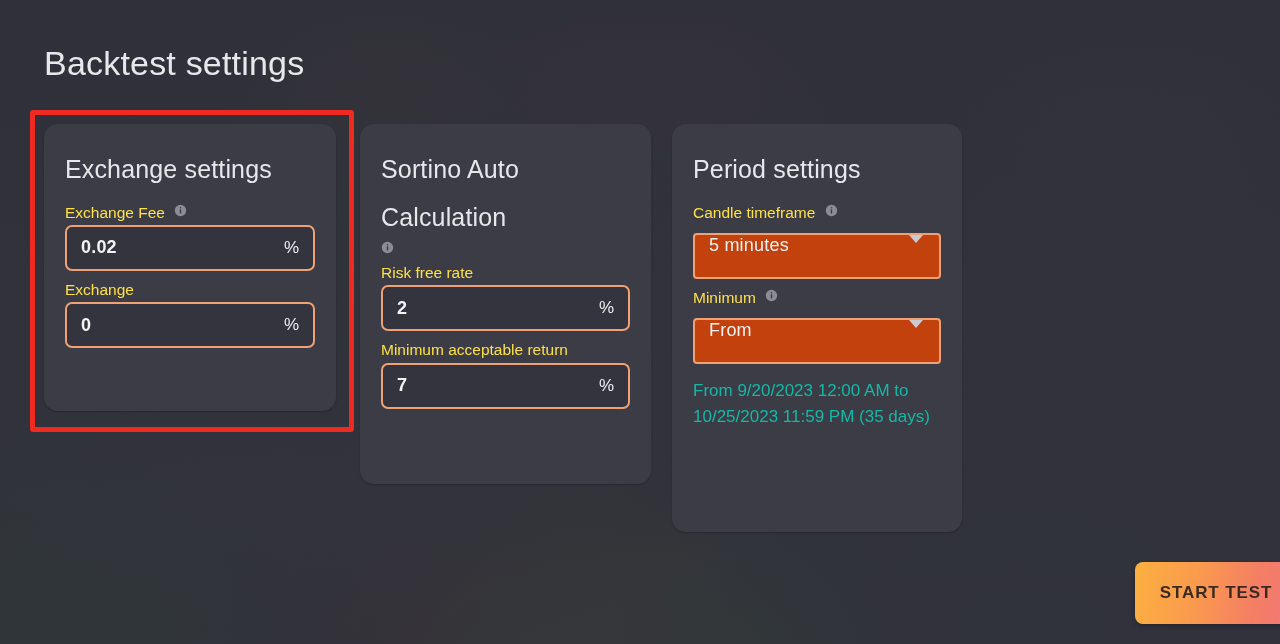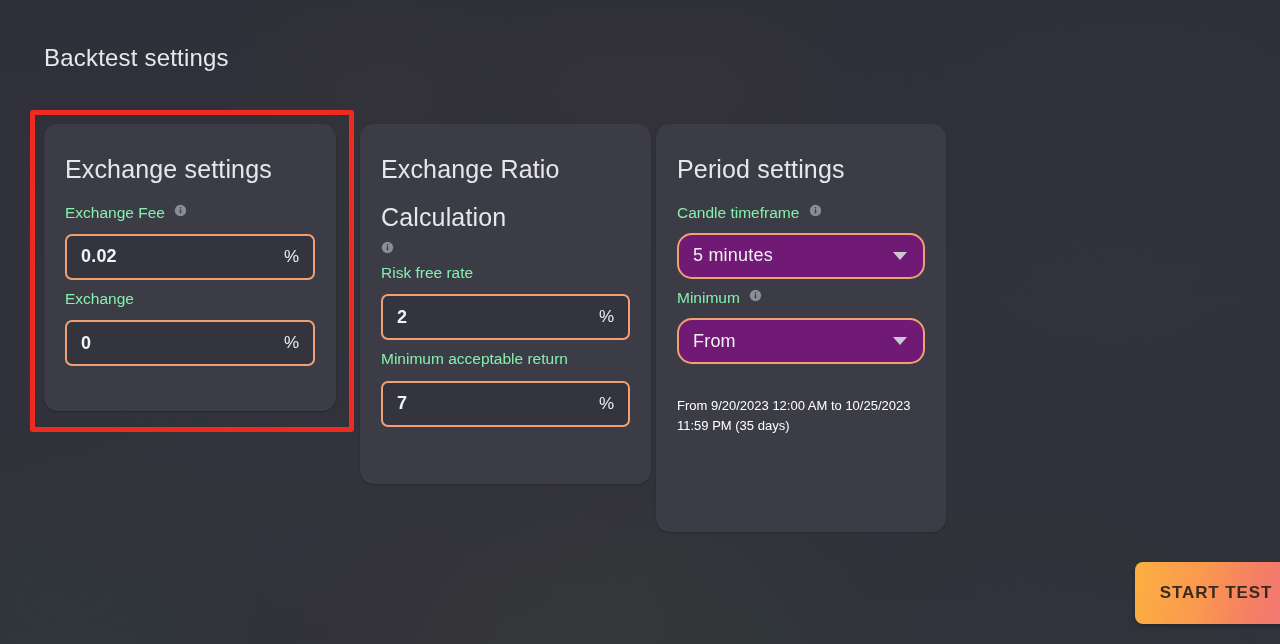--- a/index.html
+++ b/index.html
@@ -54,21 +54,21 @@
     position: relative;
     z-index: 2;
     width: 1280px;
     height: 644px;
   }
 
   #page-title {
     position: absolute;
     left: 44px;
     top: 44px;
-    font-size: 24px;
+    font-size: 34px;
     font-weight: 400;
     color: #e7e8ea;
     letter-spacing: .2px;
   }
 
   
   #highlight-box {
     position: absolute;
     left: 30px;
     top: 110px;
@@ -82,48 +82,48 @@
 
   .card {
     position: absolute;
     background: #3b3c45;
     border-radius: 14px;
     padding: 22px 21px 20px 21px;
     box-shadow: 0 1px 2px rgba(0,0,0,.22);
   }
   .card.exchange { left: 44px;  top: 124px; width: 292px; height: 287px; }
   .card.sortino  { left: 360px; top: 124px; width: 291px; height: 360px; }
-  .card.period   { left: 656px; top: 124px; width: 290px; height: 408px; }
+  .card.period   { left: 672px; top: 124px; width: 290px; height: 408px; }
 
   .card-title {
     font-size: 25px;
     color: #e6e7ea;
     font-weight: 400;
     line-height: 1.9;
     letter-spacing: .15px;
   }
   .card.sortino .card-title { max-width: 180px; }
 
   .field-label {
     font-size: 15.5px;
-    color: #86efac;
+    color: #fde047;
     margin-top: 8px;
     line-height: 1.45;
     display: block;
   }
   .field-label .info-icon {
     display: inline-block;
     vertical-align: 1px;
     margin-left: 5px;
   }
 
   .info-icon svg { display: block; }
 
   .input-wrap {
-    margin-top: 10px;
+    margin-top: 1px;
     height: 46px;
     border: 2px solid #f0a173;
     border-radius: 7px;
     background: #333views;
     background: #33343d;
     display: flex;
     align-items: center;
     padding: 0 14px;
     position: relative;
   }
@@ -137,38 +137,37 @@
   .input-suffix {
     font-size: 17px;
     color: #eceef0;
     font-weight: 400;
   }
 
   .select-wrap {
     margin-top: 9px;
     height: 46px;
     border: 2px solid #f0a173;
-    border-radius: 15px;
-    background: #701a75;
+    border-radius: 4px;
+    background: #c2410c;
     display: flex;
-    align-items: center;
     padding: 0 14px;
   }
   .select-value {
     font-size: 18px;
     color: #f0f1f3;
     flex: 1;
     letter-spacing: .2px;
   }
   .caret { width: 0; height: 0; border-left: 7px solid transparent; border-right: 7px solid transparent; border-top: 8px solid #c9cbd1; margin-right: 2px; }
 
   .period-range {
-    margin-top: 32px;
-    font-size: 13px;
-    color: #ffffff;
+    margin-top: 14px;
+    font-size: 17px;
+    color: #14b8a6;
     line-height: 1.52;
   }
 
   #start-test-button {
     position: absolute;
     left: 1103px;
     top: 562px;
     width: 162px;
     height: 62px;
     border: none;
@@ -229,21 +228,21 @@
       <span>Exchange</span>
     </label>
     <div class="input-wrap">
       <span class="input-value">0</span>
       <span class="input-suffix">%</span>
     </div>
   </div>
 
   <div class="card sortino">
     <div class="card-title">
-      <span>Exchange Ratio Calculation</span>
+      <span>Sortino Auto Calculation</span>
       <span class="info-icon">
         <svg width="13" height="13" viewBox="0 0 16 16">
             <circle cx="8" cy="8" r="7" fill="#8b8c94"></circle>
             <rect x="7.1" y="6.6" width="1.8" height="5" rx=".7" fill="#3b3c45"></rect>
             <circle cx="8" cy="4.6" r="1" fill="#3b3c45"></circle>
           </svg>
       </span>
     </div>
 
     <label class="field-label">

